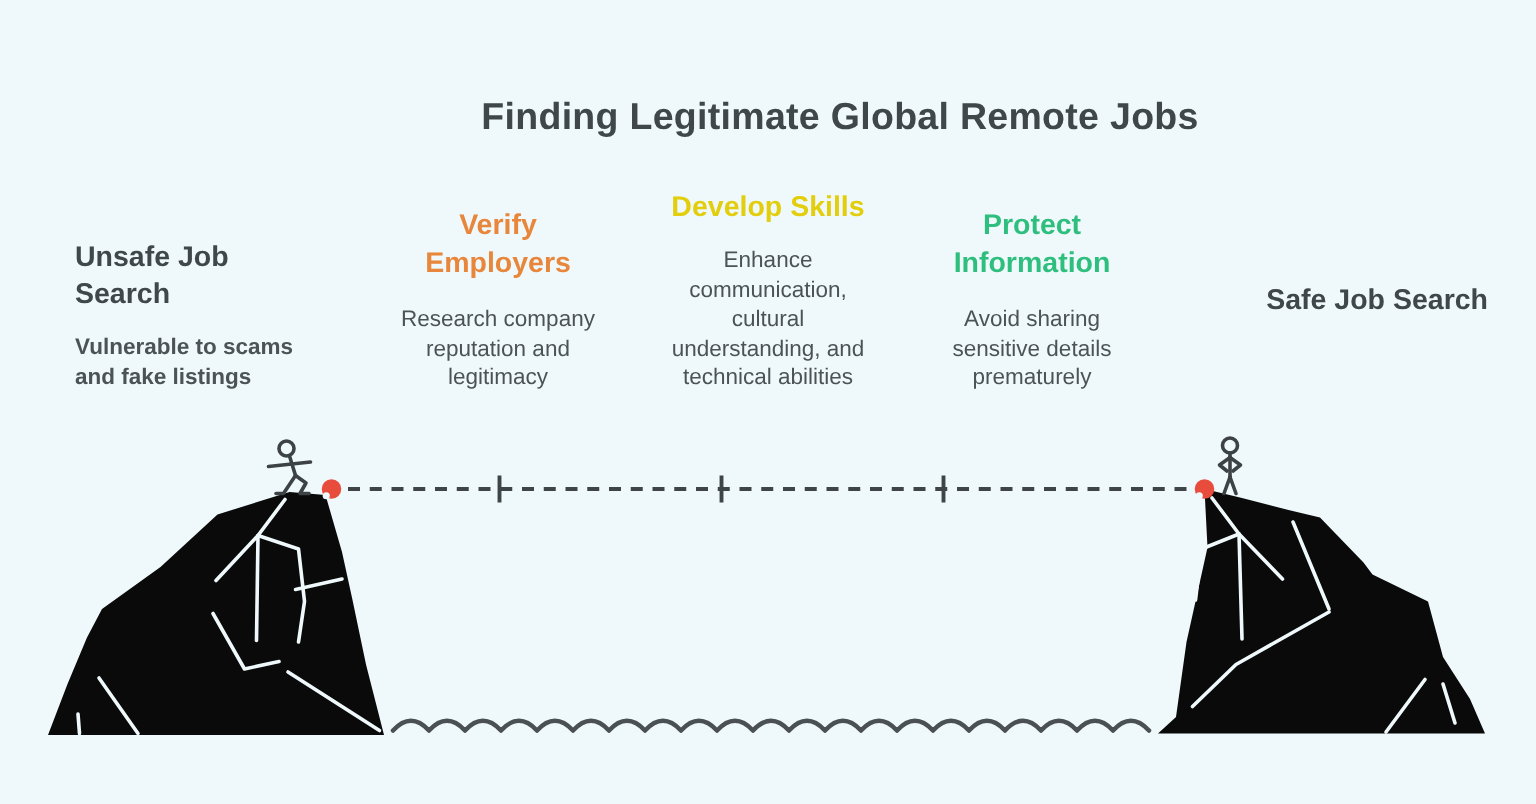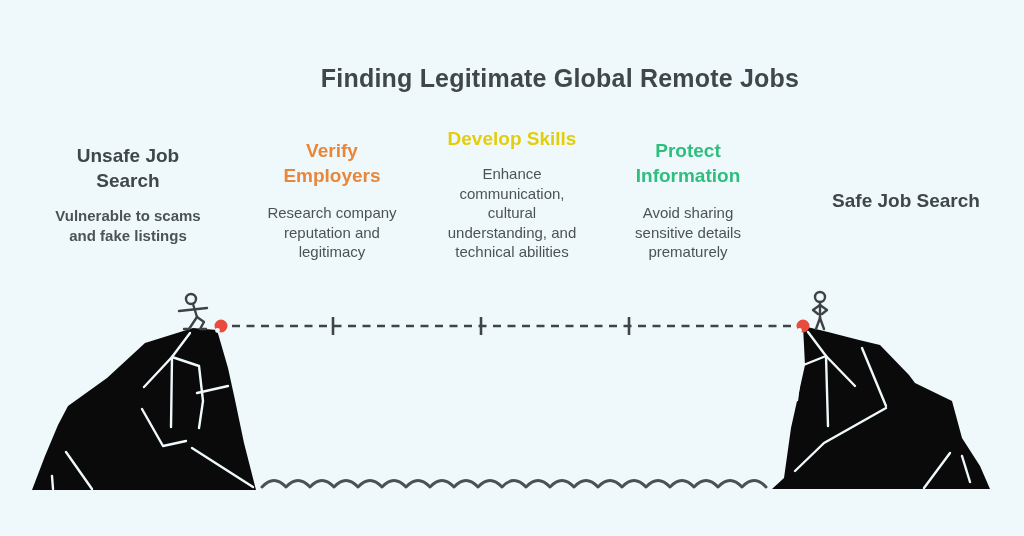--- a/index.html
+++ b/index.html
@@ -19,32 +19,32 @@
   }
   .col{position:absolute;}
   .col-heading{
     font-size:19px;font-weight:bold;line-height:25px;
     white-space:pre-line;color:#3F474A;margin:0;
   }
   .col-body{
     font-size:15px;line-height:19.5px;
     white-space:pre-line;color:#4C5356;margin:0;
   }
-  #col-unsafe{left:50px;top:143px;width:156px;text-align:center;}
+  #col-unsafe{left:50px;top:159px;width:156px;text-align:left;}
   #col-unsafe .col-body{margin-top:13px;font-weight:bold;}
   #col-verify{left:256px;top:138px;width:152px;text-align:center;}
   #col-verify .col-heading{color:#E8873B;}
   #col-verify .col-body{margin-top:15px;}
   #col-develop{left:429px;top:126px;width:166px;text-align:center;}
   #col-develop .col-heading{color:#E3CE0E;}
   #col-develop .col-body{margin-top:13px;}
   #col-protect{left:612px;top:138px;width:152px;text-align:center;}
   #col-protect .col-heading{color:#2EBE7E;}
   #col-protect .col-body{margin-top:15px;}
-  #col-safe{left:820px;top:188px;width:172px;text-align:center;}
+  #col-safe{left:820px;top:188px;width:172px;text-align:right;}
   #col-safe .col-body{margin-top:11px;}
   .scene{position:absolute;left:0;top:280px;width:1024px;height:256px;}
 </style>
 </head>
 <body>
 
 <div class="canvas">
 
   <div class="page-title">Finding Legitimate Global Remote Jobs</div>
 

